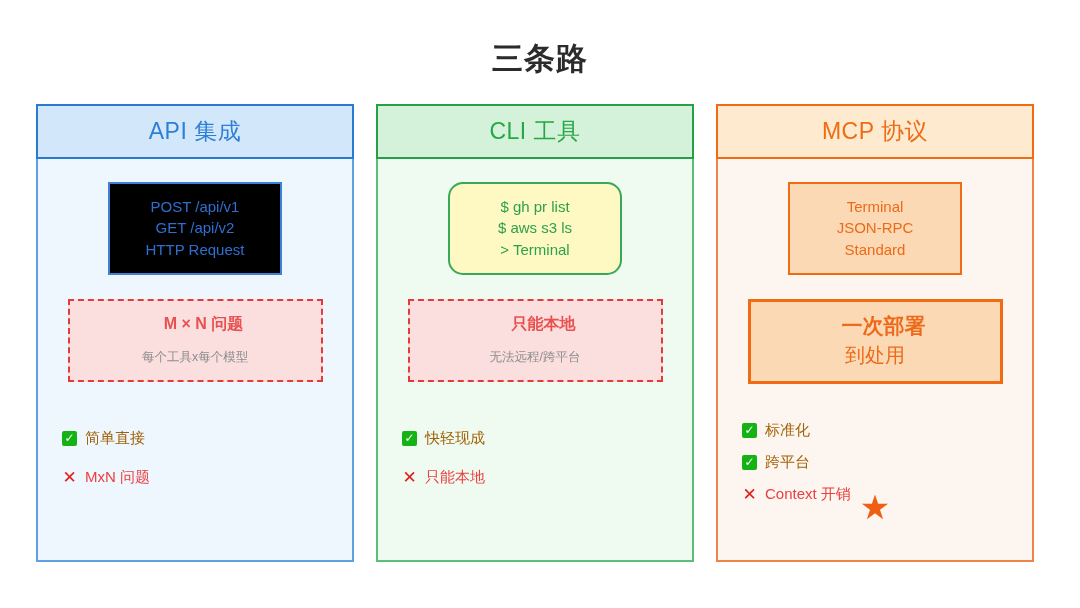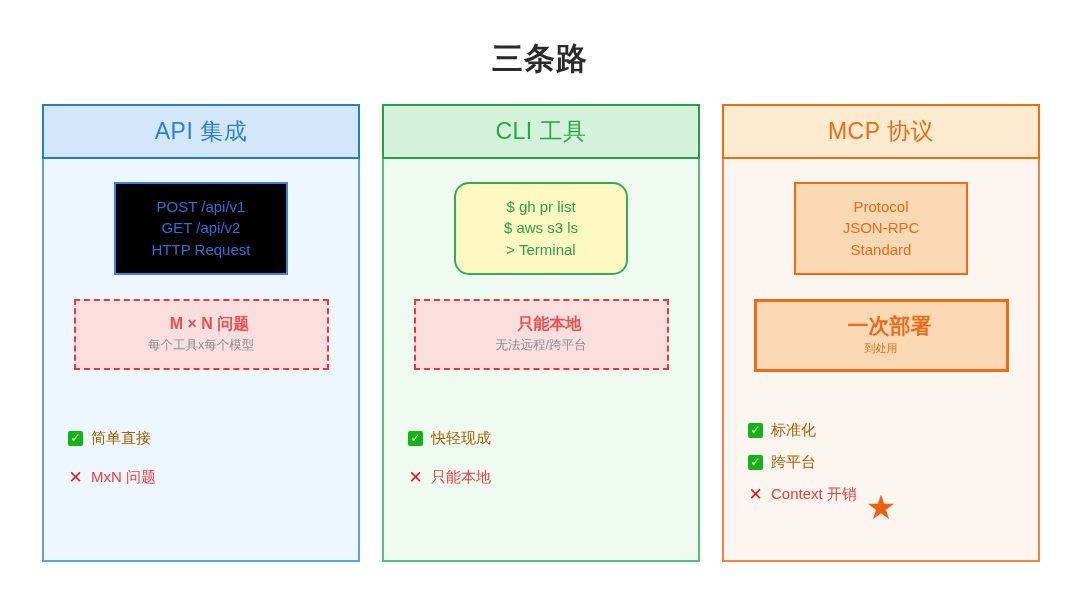--- a/index.html
+++ b/index.html
@@ -31,21 +31,21 @@
     text-align: center;
     font-size: 31px;
     font-weight: 700;
     letter-spacing: 1px;
     color: #2b2b2b;
   }
 
   
   .columns {
     position: absolute;
-    left: 42px;
+    left: 36px;
     top: 104px;
     width: 998px;
     height: 458px;
     display: flex;
     justify-content: space-between;
   }
   .column {
     position: relative;
     width: 318px;
     height: 458px;
@@ -144,21 +144,21 @@
   }
   .note-box .note-main {
     font-size: 16px;
     font-weight: 700;
     line-height: 1.35;
     margin-left: 17px;
   }
   .note-box .note-sub {
     font-size: 12.5px;
     line-height: 1.4;
-    margin-top: 3px;
+    margin-top: 15px;
     color: #8d8d8d;
   }
   .note-problem {
     background: #fbdede;
     border: 2.5px dashed #e23b3b;
   }
   .note-problem .note-main {
     color: #e8514f;
   }
   .note-win {
@@ -166,21 +166,21 @@
     border: 3px solid #ef6c14;
     width: 255px;
     padding: 10px 0 12px 0;
   }
   .note-win .note-main {
     font-size: 21px;
     font-weight: 700;
     color: #ee6a1a;
   }
   .note-win .note-sub {
-    font-size: 11px;
+    font-size: 20px;
     color: #ee6a1a;
     margin-top: 1px;
   }
 
   
   .bullets {
     position: absolute;
     left: 24px;
     right: 24px;
   }
@@ -289,21 +289,21 @@
             <span class="glyph">✕</span>
             <span class="txt">只能本地</span>
           </div>
         </div>
       </div>
     </div>
 
     <div class="column theme-orange">
       <div class="col-header">MCP 协议</div>
       <div class="col-body">
-        <div class="code-box">Protocol
+        <div class="code-box">Terminal
 JSON-RPC
 Standard</div>
 
         <div class="note-box note-win">
           <div class="note-main">一次部署</div>
           <div class="note-sub">到处用</div>
         </div>
 
         <div class="bullets pos-high tight">
           <div class="bullet good">

